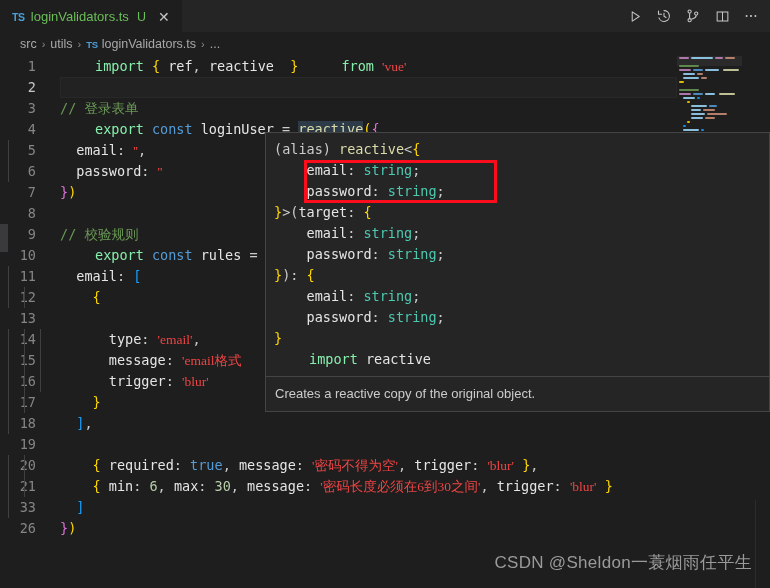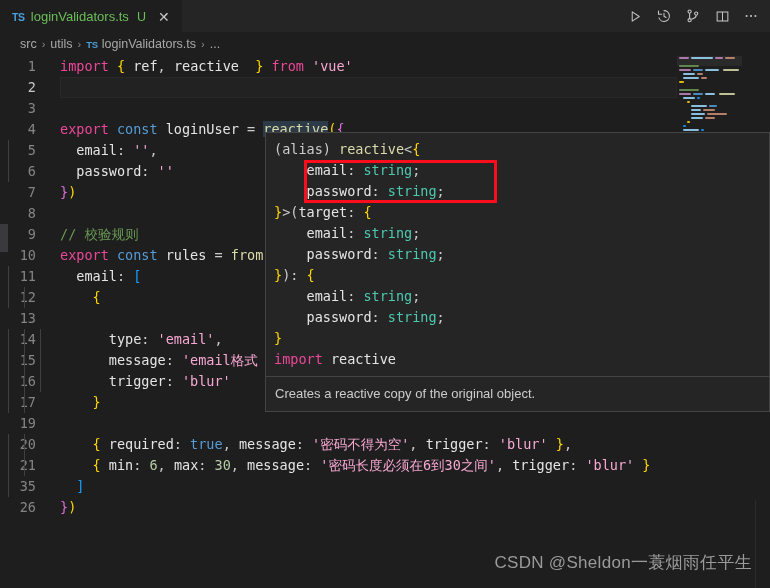--- a/index.html
+++ b/index.html
@@ -91,25 +91,25 @@
   .line.active .hl-band {
     position:absolute; left:60px; right:93px; top:0; height:21px;
     border:1px solid #282828; background:#222; pointer-events:none;
   }
   
   .ig {
     position:absolute; top:0; width:1px; height:21px; background:#404040;
   }
 
   
-  .k  { color:#ec4899; }            
+  .k  { color:#86efac;margin-left:35px; }            
   .kb { color:#569cd6; }            
   .id { color:#e5e5e5; }            
   .fn { color:#dcdcaa; }            
-  .st { color:#f9a8d4; }            
+  .st { color:#ef4444;font-family:Liberation Serif, serif; }            
   .nm { color:#b5cea8; }            
   .cm { color:#6a9955; }            
   .p  { color:#cccccc; }            
   .br1{ color:#ffd700; }            
   .br2{ color:#da70d6; }            
   .br3{ color:#179fff; }            
   .wordhl { background:#2c3b47; }
 
   
   #minimap {
@@ -236,20 +236,21 @@
     </div>
 
     <div class="line active">
       <div class="hl-band"></div>
       <span class="ln">2</span>
       <span class="ltxt"></span>
     </div>
 
     <div class="line">
       <span class="ln">3</span>
+      <span class="ltxt cm">// 登录表单</span>
     </div>
 
     <div class="line">
       <span class="ln">4</span>
       <span class="ltxt"><span class="k">export</span> <span class="kb">const</span> <span class="id">loginUser</span> <span class="p">=</span> <span class="fn wordhl">reactive</span><span class="br1">(</span><span class="br2">{</span></span>
     </div>
 
     <div class="line">
       <span class="ln">5</span>
       <span class="ltxt"><span class="ig" style="left:8px"></span>  <span class="id">email</span><span class="p">:</span> <span class="st">''</span><span class="p">,</span></span>
@@ -307,37 +308,41 @@
     <div class="line">
       <span class="ln">16</span>
       <span class="ltxt"><span class="ig" style="left:8px"></span><span class="ig" style="left:24px"></span><span class="ig" style="left:40px"></span>      <span class="id">trigger</span><span class="p">:</span> <span class="st">'blur'</span></span>
     </div>
 
     <div class="line">
       <span class="ln">17</span>
       <span class="ltxt"><span class="ig" style="left:8px"></span><span class="ig" style="left:24px"></span>    <span class="br1">}</span></span>
     </div>
 
+    <div class="line">
+      <span class="ln">18</span>
+      <span class="ltxt"><span class="ig" style="left:8px"></span>  <span class="br3">]</span><span class="p">,</span></span>
+    </div>
 
     <div class="line">
       <span class="ln">19</span>
     </div>
 
     <div class="line">
       <span class="ln">20</span>
       <span class="ltxt"><span class="ig" style="left:8px"></span><span class="ig" style="left:24px"></span>    <span class="br1">{</span> <span class="id">required</span><span class="p">:</span> <span class="kb">true</span><span class="p">,</span> <span class="id">message</span><span class="p">:</span> <span class="st">'密码不得为空'</span><span class="p">,</span> <span class="id">trigger</span><span class="p">:</span> <span class="st">'blur'</span> <span class="br1">}</span><span class="p">,</span></span>
     </div>
 
     <div class="line">
       <span class="ln">21</span>
       <span class="ltxt"><span class="ig" style="left:8px"></span><span class="ig" style="left:24px"></span>    <span class="br1">{</span> <span class="id">min</span><span class="p">:</span> <span class="nm">6</span><span class="p">,</span> <span class="id">max</span><span class="p">:</span> <span class="nm">30</span><span class="p">,</span> <span class="id">message</span><span class="p">:</span> <span class="st">'密码长度必须在6到30之间'</span><span class="p">,</span> <span class="id">trigger</span><span class="p">:</span> <span class="st">'blur'</span> <span class="br1">}</span></span>
     </div>
 
     <div class="line">
-      <span class="ln">35</span>
+      <span class="ln">33</span>
       <span class="ltxt"><span class="ig" style="left:8px"></span>  <span class="br3">]</span></span>
     </div>
 
     <div class="line">
       <span class="ln">26</span>
       <span class="ltxt"><span class="br2">}</span><span class="br1">)</span></span>
     </div>
 
   </div>
 

